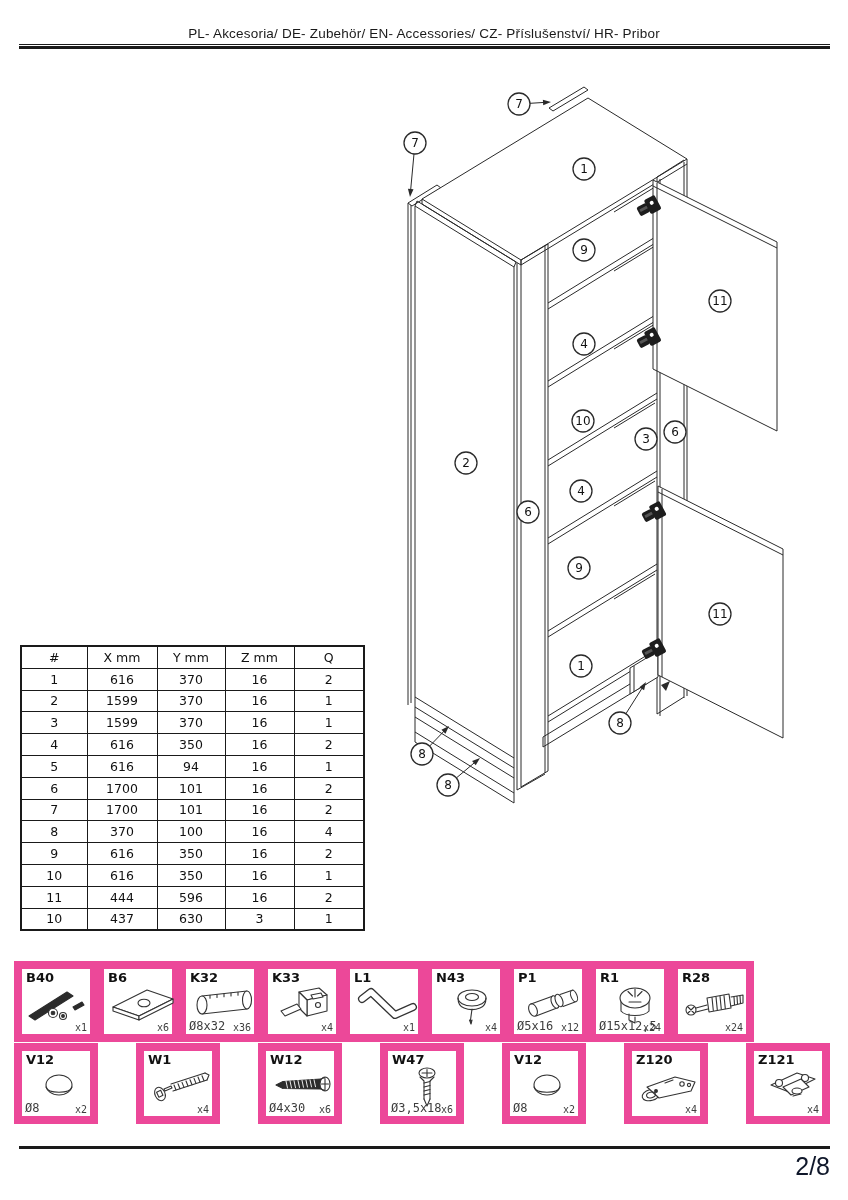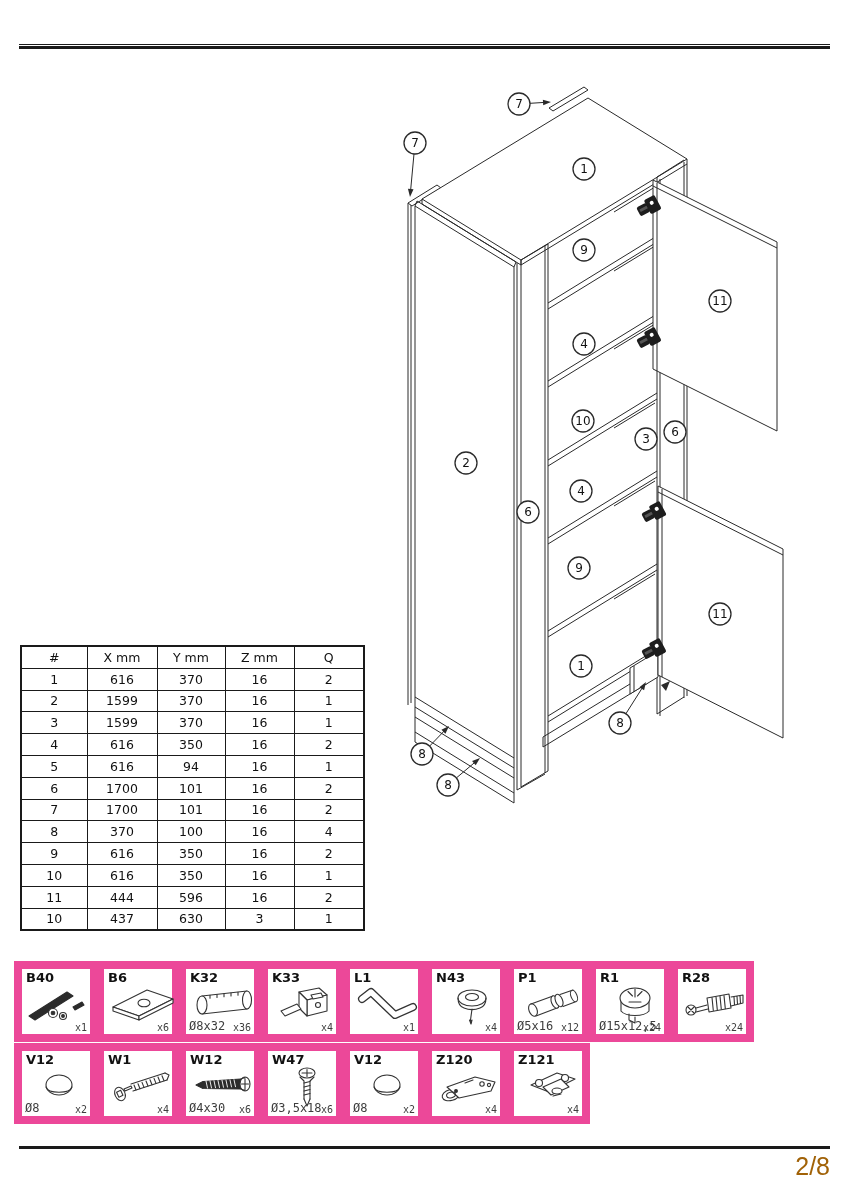--- a/index.html
+++ b/index.html
@@ -5,52 +5,53 @@
   html,body{margin:0;padding:0;background:#e8e8e8;}
   .page{position:relative;width:848px;height:1200px;background:#ffffff;margin:0 auto;
         font-family:"Liberation Sans",sans-serif;color:#111;overflow:hidden;}
   
   .hdr-title{position:absolute;top:26px;left:0;width:100%;text-align:center;
              font-size:13.5px;letter-spacing:.2px;color:#1a1a1a;}
   .hdr-rule1{position:absolute;top:44px;left:19px;width:811px;height:1px;background:#1a1a1a;}
   .hdr-rule2{position:absolute;top:46px;left:19px;width:811px;height:3px;background:#1a1a1a;}
   
   .ftr-rule{position:absolute;top:1146px;left:19px;width:811px;height:3px;background:#1a1a1a;}
-  .page-num{position:absolute;top:1152px;right:18px;font-size:25px;color:#a16207;}
+  .page-num{position:absolute;top:1152px;right:18px;font-size:25px;color:#0f172a;}
   
   .diagram-svg{position:absolute;left:0;top:0;width:848px;height:1200px;pointer-events:none;}
   
   .parts-table{position:absolute;left:20px;top:645px;border-collapse:collapse;
                font-size:12.5px;font-family:"DejaVu Sans","Liberation Sans",sans-serif;}
   .parts-table th,.parts-table td{border:1px solid #1a1a1a;text-align:center;
                height:20.8px;padding:0;font-weight:normal;color:#111;}
   .parts-table{border:2px solid #1a1a1a;}
   .parts-table col.c0{width:66px}.parts-table col.c1{width:70px}.parts-table col.c2{width:68px}
   .parts-table col.c3{width:69px}.parts-table col.c4{width:70px}
   
   .hw-row{position:absolute;display:flex;}
   .hw-row1{left:14px;top:961px;}
-  .hw-row2{left:14px;top:1043px;}
+  .hw-row2{left:14px;top:1043px;gap:40px;}
   .hw-cell{position:relative;width:84px;height:81px;border:8px solid #ec4899;background:#fff;
            box-sizing:border-box;margin-left:-2px;}
   .hw-cell:first-child{margin-left:0;}
   .hw-code{position:absolute;top:1px;left:4px;font-size:13px;font-weight:bold;
            font-family:"DejaVu Sans","Liberation Sans",sans-serif;color:#111;}
   .hw-icon{position:absolute;top:14px;left:3px;width:74px;height:44px;}
   .hw-icon svg{width:74px;height:44px;display:block;}
   .hw-dim{position:absolute;bottom:1px;left:3px;font-size:12px;color:#3d3d3d;
           font-family:"DejaVu Sans Mono","Liberation Mono",monospace;}
   .hw-qty{position:absolute;bottom:1px;right:3px;font-size:10px;color:#3d3d3d;
           font-family:"DejaVu Sans Mono","Liberation Mono",monospace;}
 </style>
 </head>
 <body>
 
 <div class="page">
 
+  <div class="hdr-title">PL- Akcesoria/ DE- Zubehör/ EN- Accessories/ CZ- Příslušenství/ HR- Pribor</div>
   <div class="hdr-rule1"></div>
   <div class="hdr-rule2"></div>
 
   <svg class="diagram-svg" viewBox="0 0 848 1200">
     <g stroke="#2a2a2a" stroke-width="1" fill="none">
 
       <line x1="408" y1="203" x2="408" y2="705"></line>
       <line x1="411" y1="201" x2="411" y2="703"></line>
       <polygon points="408,203 437,185 441,188 412,206" fill="#fff"></polygon>
 

